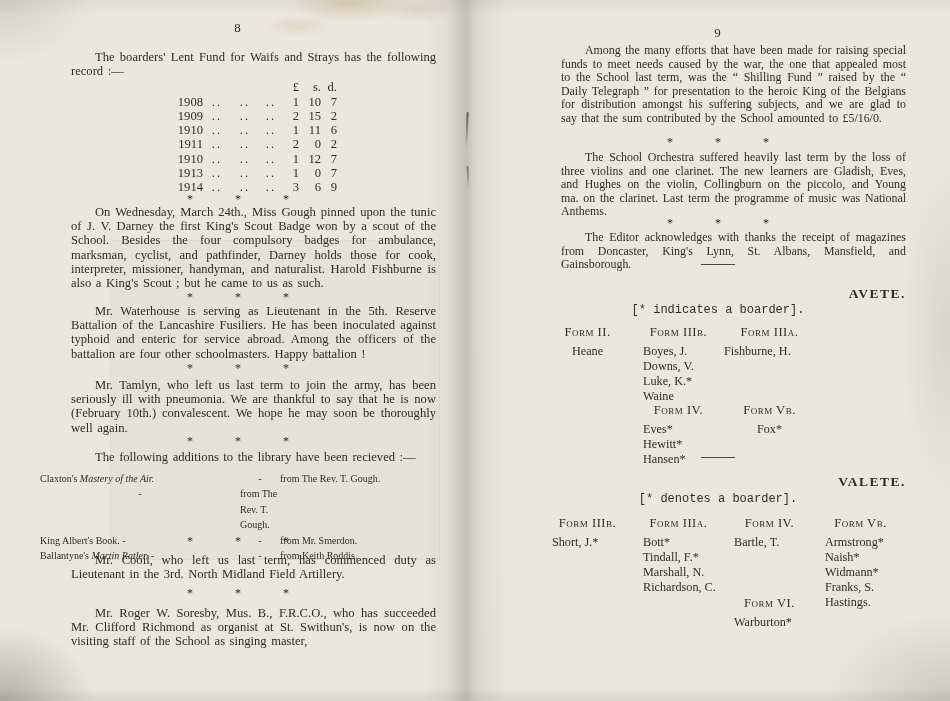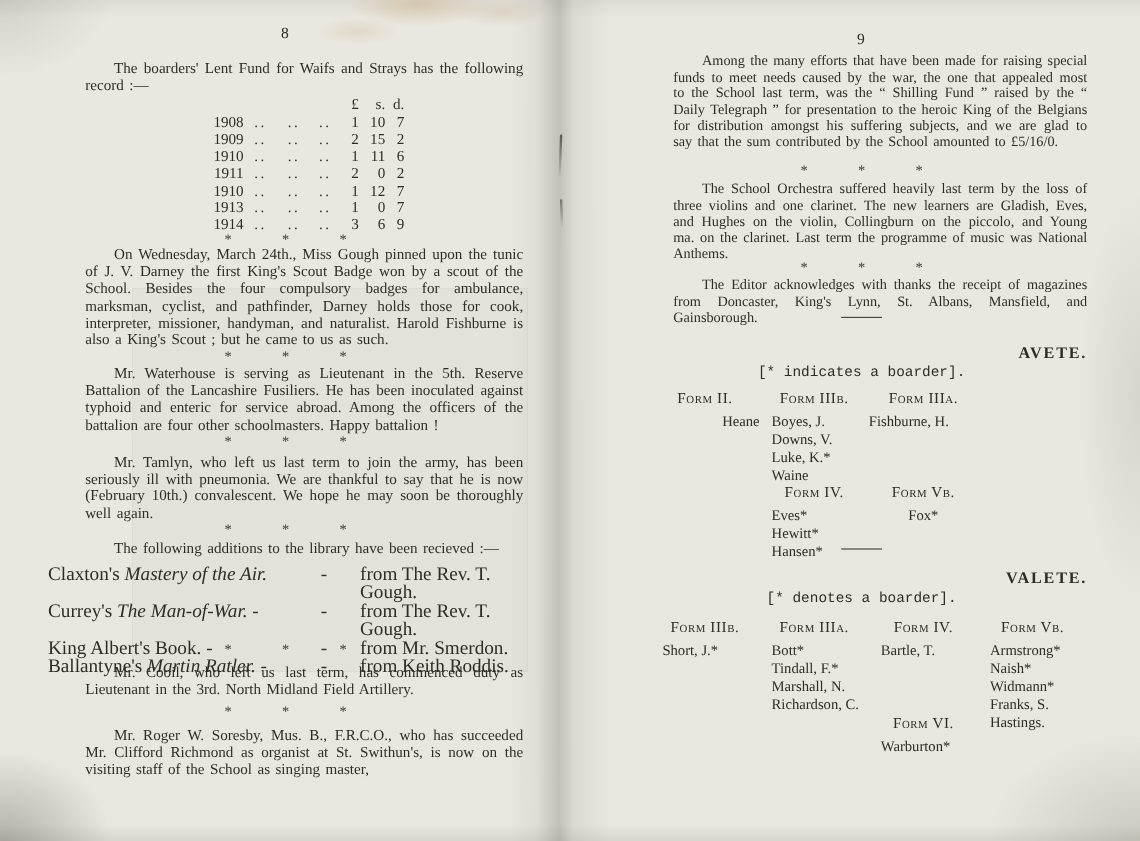--- a/index.html
+++ b/index.html
@@ -45,21 +45,21 @@
   
   .fund { font-size:12.6px; }
   .fund-grid { display:grid; grid-template-columns:40px 28px 28px 24px 16px 22px 16px; margin-left:123px; }
   .fund-grid > span { line-height:14.15px; }
   .ft-year { text-align:right; }
   .ft-dot  { text-align:center; letter-spacing:2px; }
   .ft-val  { text-align:right; }
   .fund-head .ft-val { line-height:15px; }
 
   
-  .lib-row { display:grid; grid-template-columns:200px 40px 1fr; font-size:16px; line-height:15.4px;gap:10px; }
+  .lib-row { display:grid; grid-template-columns:200px 40px 1fr; font-size:10px; line-height:15.4px; }
   .lib-title i { font-style:italic; }
   .lib-dash { text-align:center; }
 
   
   .list-title { text-align:right; font-weight:bold; font-size:13.5px; letter-spacing:1.5px; }
   .list-note  { text-align:center; font-size:12px;font-family:Liberation Mono, monospace; }
   .forms-grid { display:grid; grid-template-columns:91px 91px 91px 91px; padding-left:12px; }
   .form-col { }
   .form-head { font-variant:small-caps; font-size:12.6px; text-align:center; letter-spacing:.5px; margin-bottom:4px; }
   .form-name { font-size:12.2px; line-height:15px; padding-left:10px; }
@@ -187,21 +187,20 @@
 
     <div class="blk para" style="top:440px">The following additions to the library have been recieved :—</div>
 
     <div class="blk" style="top:461px">
       <div class="lib-row">
         <span class="lib-title"><span>Claxton's </span><i>Mastery of the Air.</i><span></span></span>
         <span class="lib-dash">-</span>
         <span class="lib-donor">from The Rev. T. Gough.</span>
       </div>
       <div class="lib-row">
-        <span class="lib-title"><span>Currey's </span><i>The Man-of-War.</i><span> -</span></span>
         <span class="lib-dash">-</span>
         <span class="lib-donor">from The Rev. T. Gough.</span>
       </div>
       <div class="lib-row">
         <span class="lib-title"><span>King Albert's Book. -</span><i></i><span></span></span>
         <span class="lib-dash">-</span>
         <span class="lib-donor">from Mr. Smerdon.</span>
       </div>
       <div class="lib-row">
         <span class="lib-title"><span>Ballantyne's </span><i>Martin Ratler.</i><span> -</span></span>
@@ -250,21 +249,21 @@
     <div class="blk para" style="top:221px">The Editor acknowledges with thanks the receipt of magazines from Doncaster, King's Lynn, St. Albans, Mansfield, and Gainsborough.</div>
 
     <div class="blk rule" style="top:254px"></div>
 
     <div class="blk list-title" style="top:276px">AVETE.</div>
     <div class="blk list-note" style="top:293px">[* indicates a boarder].</div>
 
     <div class="blk forms-grid" style="top:315px">
       <div class="form-col">
         <div class="form-head">Form II.</div>
-        <div class="form-name" style="text-align:right;padding-left:0">Heane</div>
+        <div class="form-name" style="text-align:center;padding-left:0">Heane</div>
       </div>
       <div class="form-col">
         <div class="form-head">Form IIIb.</div>
         <div class="form-name">Boyes, J.</div>
         <div class="form-name">Downs, V.</div>
         <div class="form-name">Luke, K.*</div>
         <div class="form-name">Waine</div>
       </div>
       <div class="form-col">
         <div class="form-head">Form IIIa.</div>

